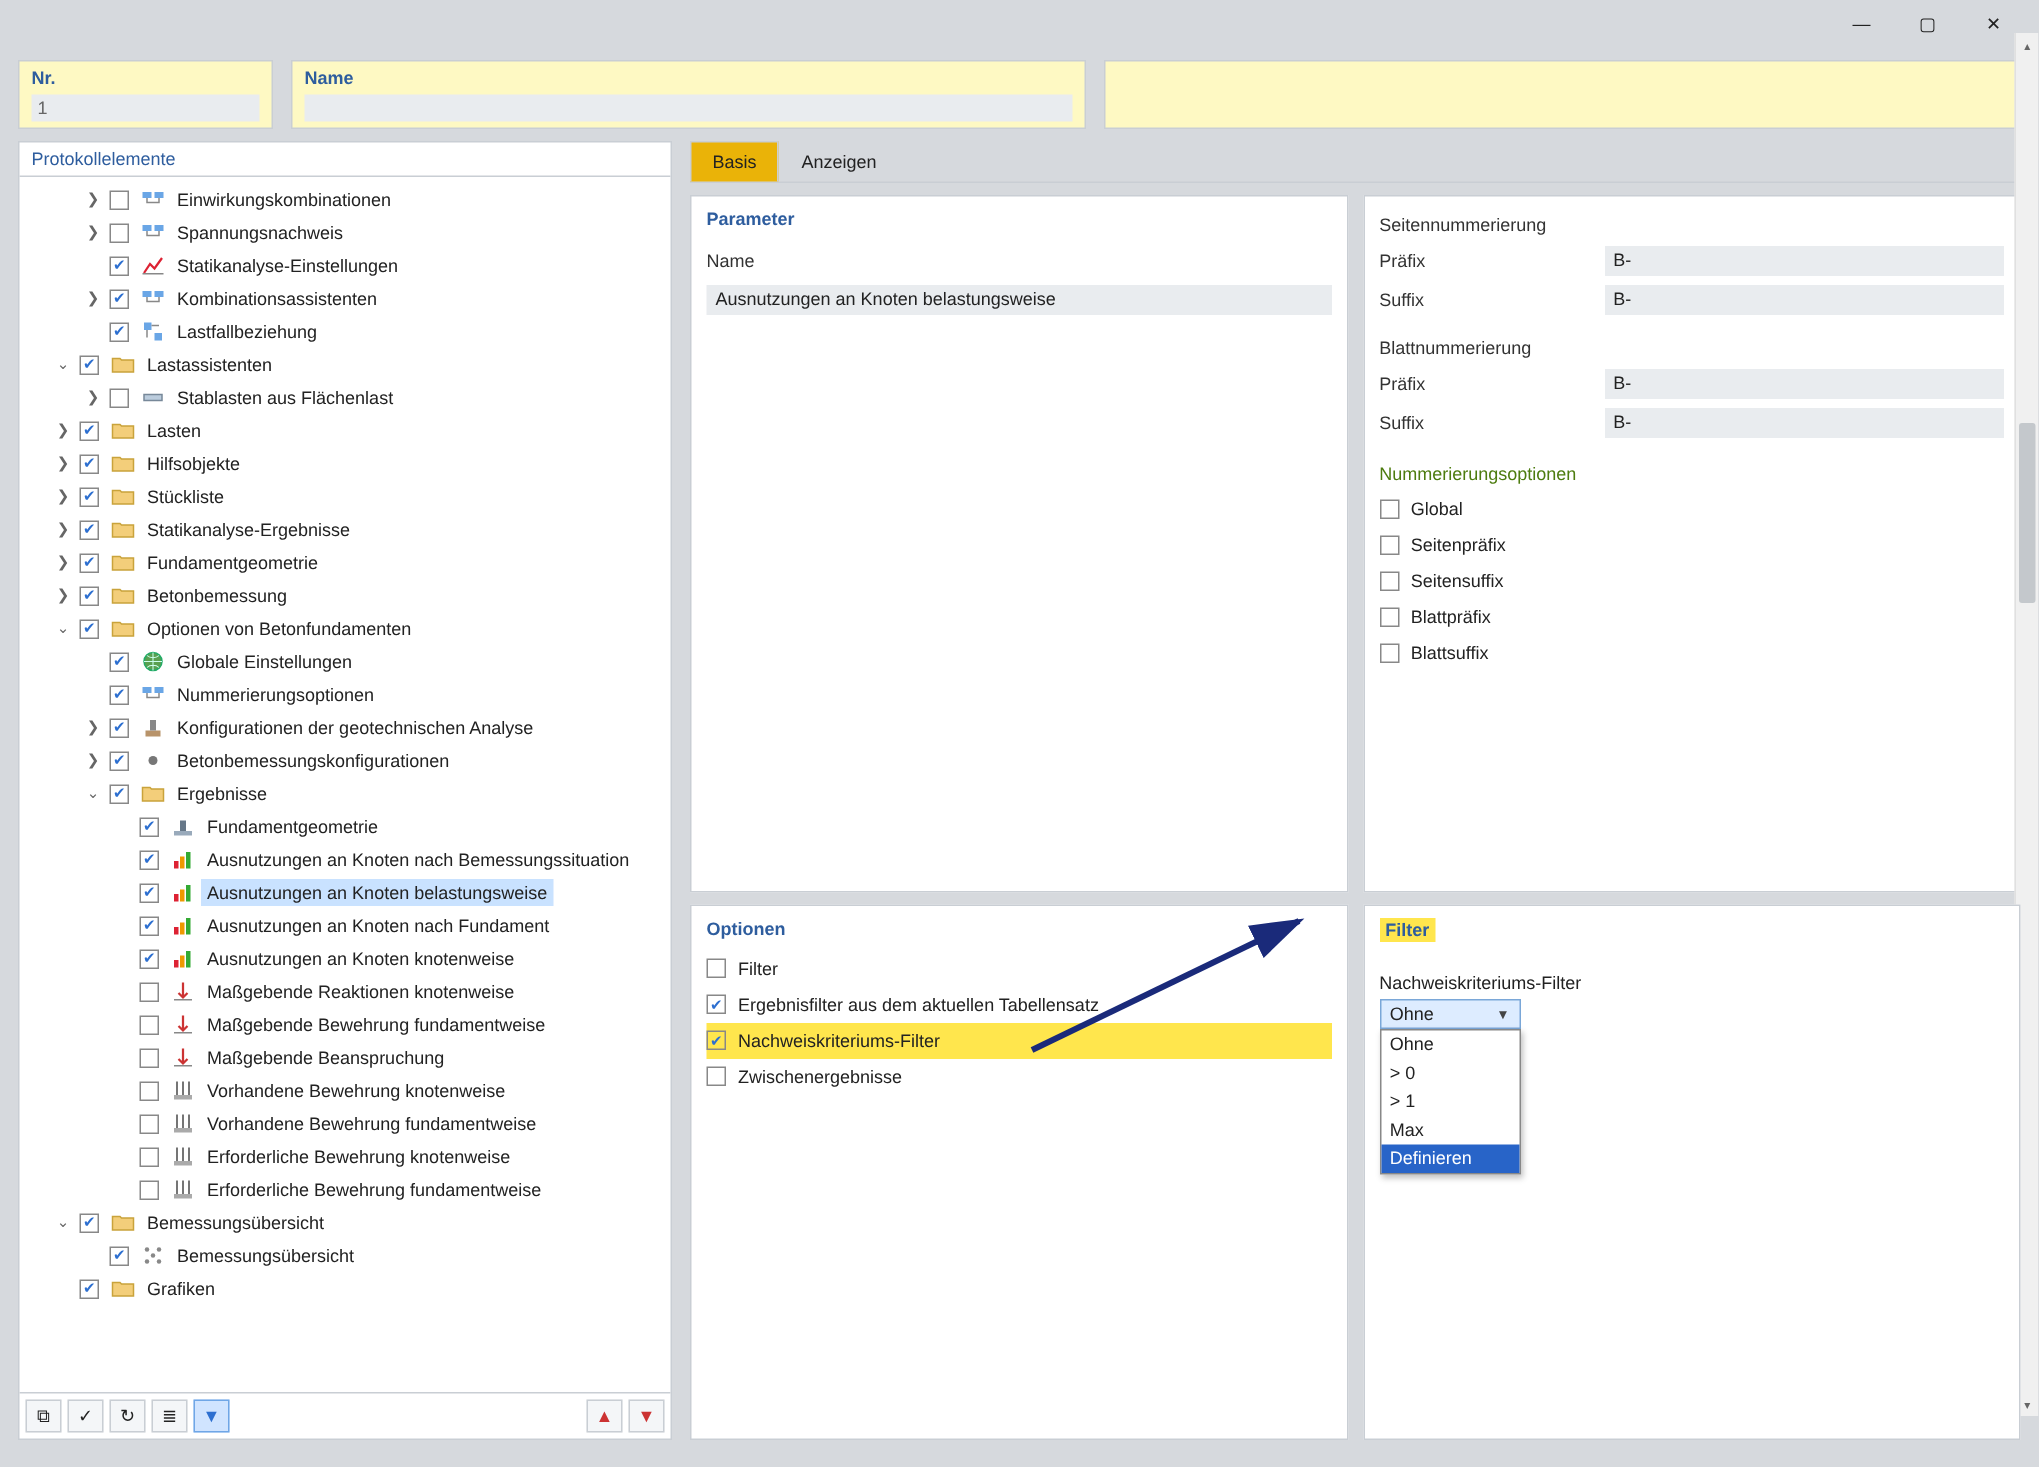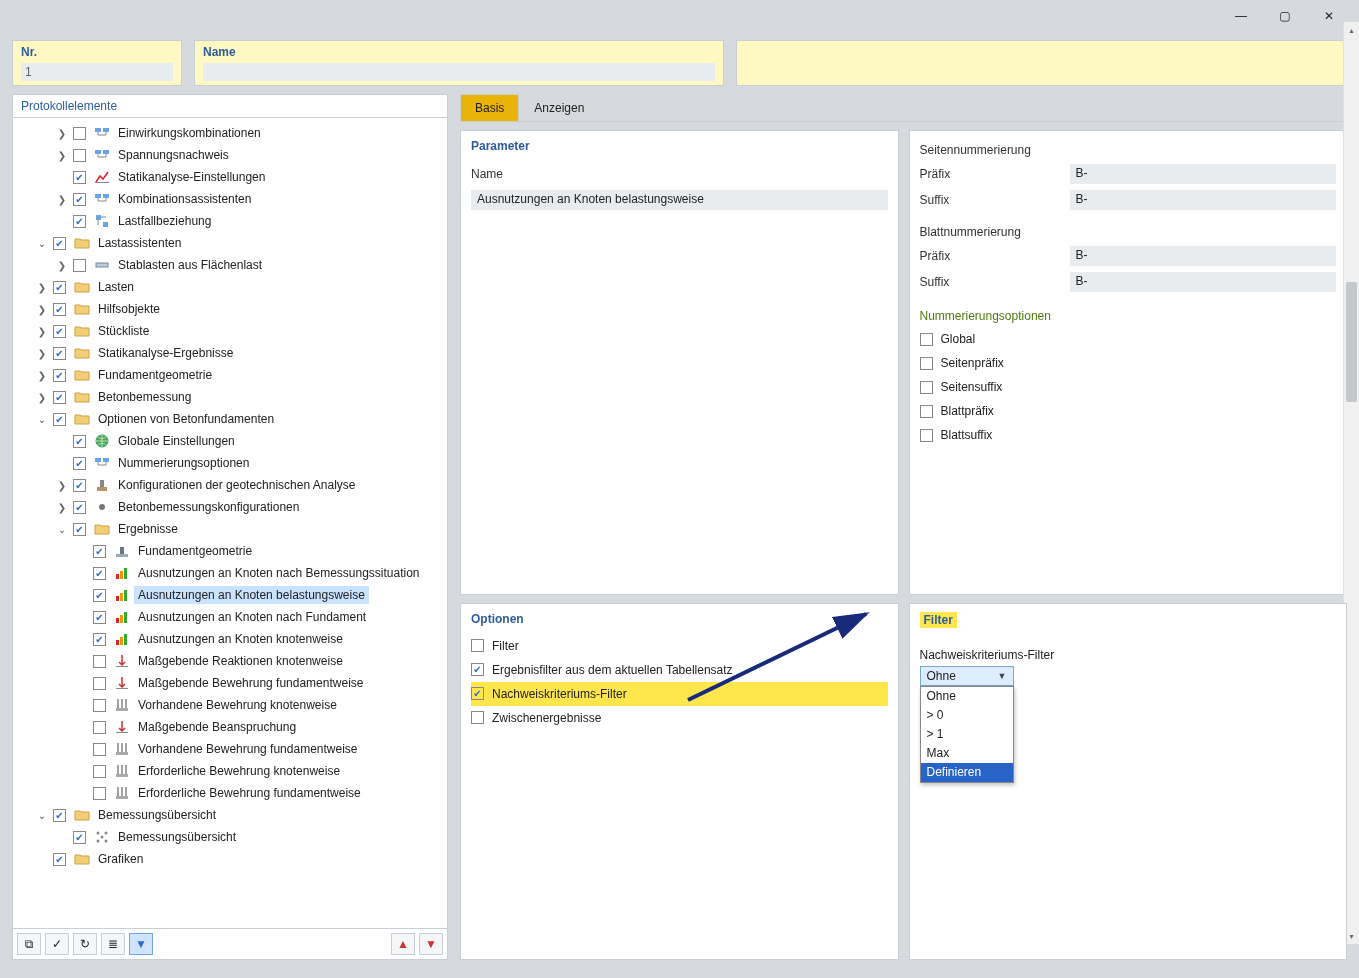--- a/index.html
+++ b/index.html
@@ -418,37 +418,37 @@
             </svg>
           </span>
           <span class="tlabel">Maßgebende Bewehrung fundamentweise</span>
         </div>
         <div class="trow">
           <span class="ind" style="width: 60px;"></span>
           <span class="exp"></span>
           <span class="cbx"></span>
           <span class="nico">
             <svg class="nico" viewBox="0 0 16 16">
+              <path d="M8 2v10M5 9l3 3 3-3" stroke="#c33" fill="none" stroke-width="1.5"></path>
+              <rect x="2" y="13" width="12" height="1" fill="#888"></rect>
+            </svg>
+          </span>
+          <span class="tlabel">Maßgebende Beanspruchung</span>
+        </div>
+        <div class="trow">
+          <span class="ind" style="width: 60px;"></span>
+          <span class="exp"></span>
+          <span class="cbx"></span>
+          <span class="nico">
+            <svg class="nico" viewBox="0 0 16 16">
               <rect x="2" y="11" width="12" height="3" fill="#aaa"></rect>
               <path d="M4 2v9M8 2v9M12 2v9" stroke="#666" stroke-width="1.2"></path>
             </svg>
           </span>
           <span class="tlabel">Vorhandene Bewehrung knotenweise</span>
-        </div>
-        <div class="trow">
-          <span class="ind" style="width: 60px;"></span>
-          <span class="exp"></span>
-          <span class="cbx"></span>
-          <span class="nico">
-            <svg class="nico" viewBox="0 0 16 16">
-              <path d="M8 2v10M5 9l3 3 3-3" stroke="#c33" fill="none" stroke-width="1.5"></path>
-              <rect x="2" y="13" width="12" height="1" fill="#888"></rect>
-            </svg>
-          </span>
-          <span class="tlabel">Maßgebende Beanspruchung</span>
         </div>
         <div class="trow">
           <span class="ind" style="width: 60px;"></span>
           <span class="exp"></span>
           <span class="cbx"></span>
           <span class="nico">
             <svg class="nico" viewBox="0 0 16 16">
               <rect x="2" y="11" width="12" height="3" fill="#aaa"></rect>
               <path d="M4 2v9M8 2v9M12 2v9" stroke="#666" stroke-width="1.2"></path>
             </svg>

